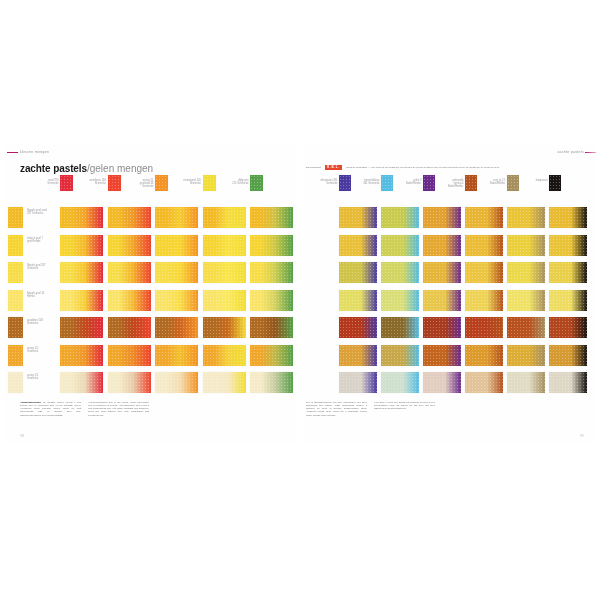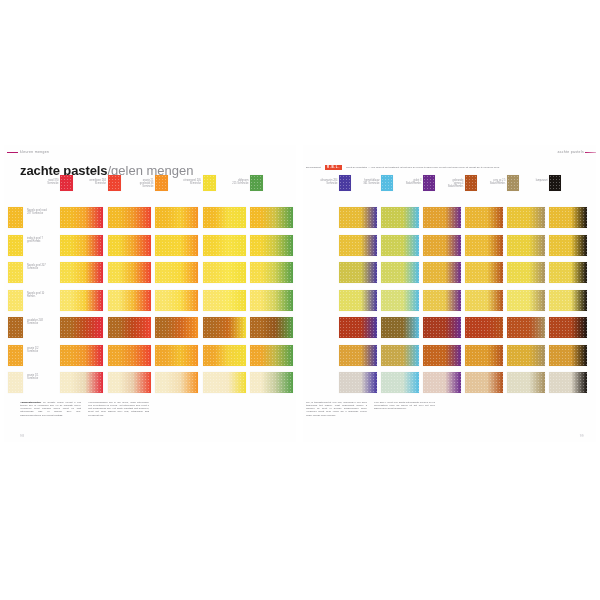--- a/index.html
+++ b/index.html
@@ -40,21 +40,21 @@
     position:absolute;top:6.6px;height:1.3px;width:11px;
     background:#b5186b;
   }
   #runrule-left{left:3px;}
   #runrule-right{right:0px;
     background:linear-gradient(90deg,#b5186b,#e5a8c6);}
 
   
   #title{
     position:absolute;left:16px;top:18px;
-    font-size:13px;white-space:nowrap;
+    font-size:10px;white-space:nowrap;
   }
   #title b{color:#1a1a1a;font-weight:bold;letter-spacing:-.1px;}
   #title span{color:#8d8d92;font-weight:normal;}
 
   
   .sw{
     position:absolute;
     background-size:3px 3px,2px 2px,100% 100%;
     box-shadow:0 0 0 .3px rgba(0,0,0,.05);
   }

